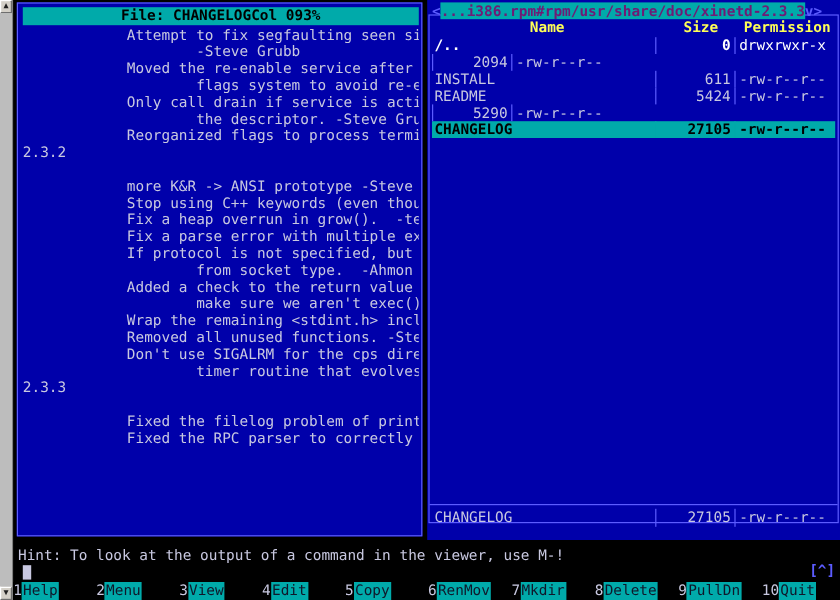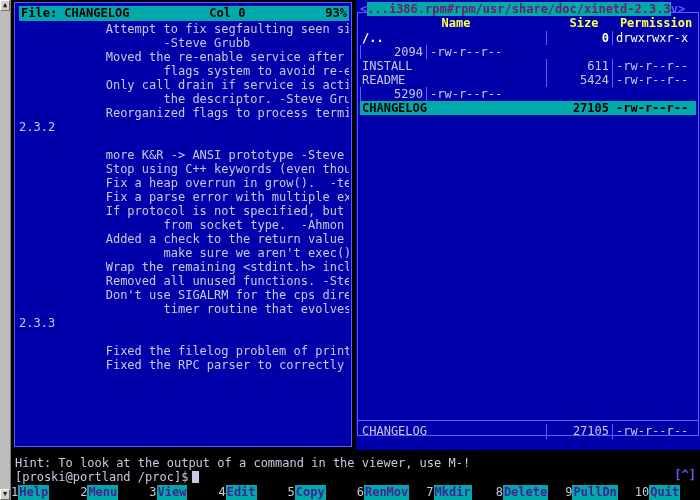--- a/index.html
+++ b/index.html
@@ -86,21 +86,21 @@
     width: 330px;
     height: 15px;
     background: #00aaaa;
     color: #000000;
     font-weight: bold;
     white-space: pre;
     line-height: 15px;
     box-sizing: border-box;
     padding: 0 2px;
     display: flex;
-    justify-content: space-between;
+    justify-content: center;
   }
   .viewer-status span { white-space: pre; }
   .viewer-body {
     position: absolute;
     left: 2px; top: 19px;
     right: 2px;
     bottom: 2px;
     color: #c8c8e0;
     white-space: pre;
     overflow: hidden;
@@ -262,22 +262,22 @@
     background: #000000;
   }
   .fkey { display: flex; align-items: center; }
   .fkey .num {
     color: #c8c8e0;
     background: #000000;
     padding-right: 0;
   }
   .fkey .lbl {
     background: #00aaaa;
-    color: #4c1d95;
-    font-weight: bold;
+    color: #0f172a;
+    font-weight: normal;
     padding: 0 1px;
   }
   .fkey .pad { background: #00aaaa; }
 </style>
 </head>
 <body>
 
 <div id="screen">
 
   <div id="wm-scroll">
@@ -333,21 +333,20 @@
           <span class="c-size">27105</span>
           <span class="vsep"></span>
           <span class="c-perm">-rw-r--r--</span>
         </div>
       </div>
     </div>
 
     <div class="hintline">Hint: To look at the output of a command in the viewer, use M-!</div>
 
     <div class="cmdline">
-      <span>[proski@portland /proc]$</span>
       <span class="cursor"></span>
     </div>
 
     <div class="updown">[^]</div>
 
     <div class="fkeys" id="fkeys"><div class="fkey"><span class="num">1</span><span class="lbl">Help</span><span class="pad" style="width: 31px;"></span></div><div class="fkey"><span class="num">2</span><span class="lbl">Menu</span><span class="pad" style="width: 31px;"></span></div><div class="fkey"><span class="num">3</span><span class="lbl">View</span><span class="pad" style="width: 31px;"></span></div><div class="fkey"><span class="num">4</span><span class="lbl">Edit</span><span class="pad" style="width: 31px;"></span></div><div class="fkey"><span class="num">5</span><span class="lbl">Copy</span><span class="pad" style="width: 31px;"></span></div><div class="fkey"><span class="num">6</span><span class="lbl">RenMov</span><span class="pad" style="width: 17px;"></span></div><div class="fkey"><span class="num">7</span><span class="lbl">Mkdir</span><span class="pad" style="width: 24px;"></span></div><div class="fkey"><span class="num">8</span><span class="lbl">Delete</span><span class="pad" style="width: 17px;"></span></div><div class="fkey"><span class="num">9</span><span class="lbl">PullDn</span><span class="pad" style="width: 17px;"></span></div><div class="fkey"><span class="num">10</span><span class="lbl">Quit</span><span class="pad" style="width: 24px;"></span></div></div>
 
   </div>
 </div>
 

